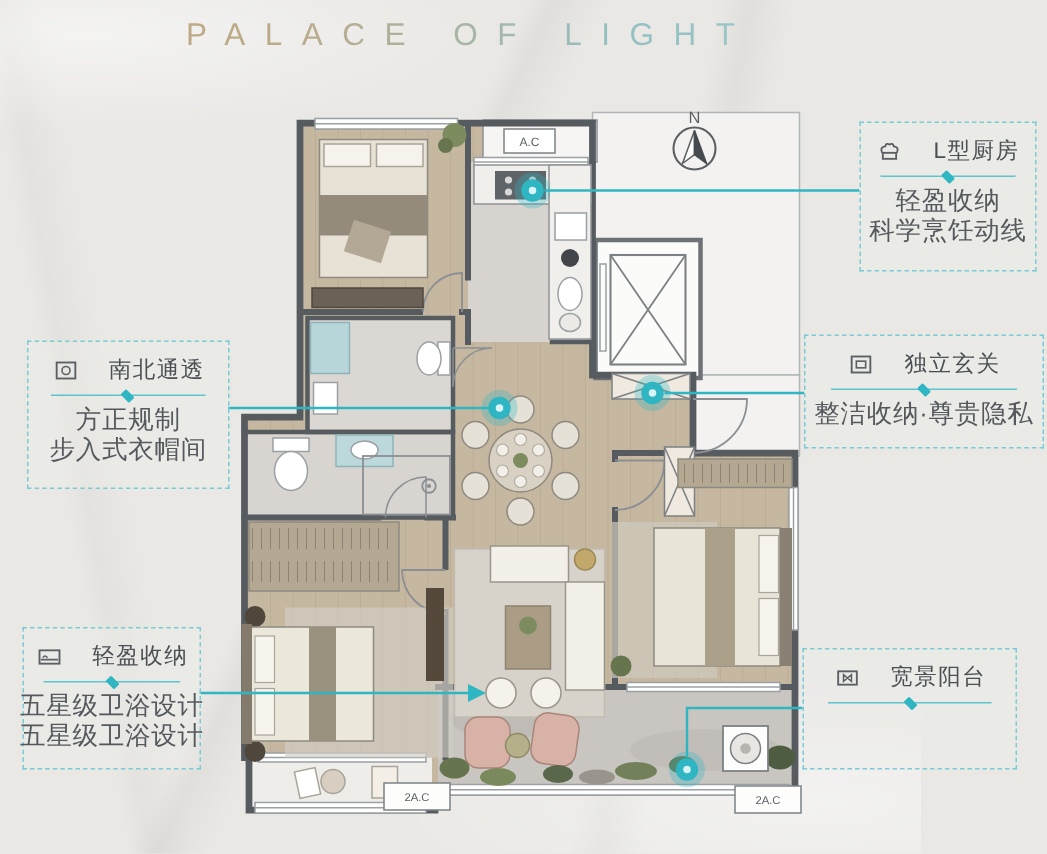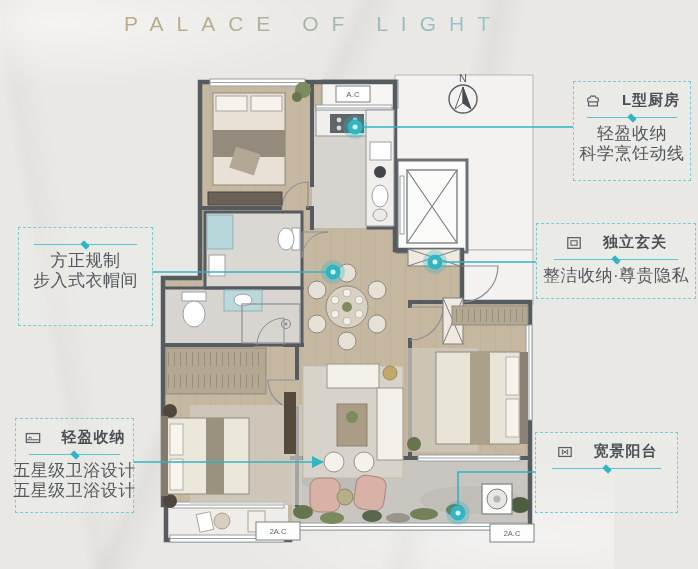--- a/index.html
+++ b/index.html
@@ -27,21 +27,21 @@
   }
   svg.plan{position:absolute;left:0;top:0;}
   .callout{
     position:absolute;border:1px dashed #79ccd4;
     display:flex;flex-direction:column;align-items:center;
     box-sizing:border-box;padding-top:9px;
     color:#4b5055;background:rgba(238,237,234,.35);
   }
   .callout .title-row{
     display:flex;align-items:center;gap:20px;
-    font-size:15px;font-weight:700;letter-spacing:1px;color:#4b5055;white-space:nowrap;
+    font-size:15px;font-weight:400;letter-spacing:1px;color:#4b5055;white-space:nowrap;
   }
   .callout .divider{
     position:relative;width:78%;height:1px;background:#5cc4ce;margin:7px auto 6px auto;
   }
   .callout .diamond{
     position:absolute;left:50%;top:50%;width:8px;height:8px;background:#2fb6c2;
     transform:translate(-50%,-50%) rotate(45deg) scaleY(.65);border-radius:1px;
   }
   .callout .line{
     font-size:17px;line-height:20px;letter-spacing:.5px;color:#55595d;white-space:nowrap;
@@ -346,20 +346,27 @@
       </svg>
       <span>独立玄关</span>
     </div>
     <div class="divider">
       <span class="diamond"></span>
     </div>
     <div class="line">整洁收纳·尊贵隐私</div>
   </div>
 
   <div class="callout co-ns">
+    <div class="title-row">
+      <svg class="ico" width="18" height="16" viewBox="0 0 20 18">
+        <rect x="3" y="3" width="14" height="12" fill="none" stroke="#5b6064" stroke-width="1.4"></rect>
+        <circle cx="10" cy="9" r="3" fill="none" stroke="#5b6064" stroke-width="1.2"></circle>
+      </svg>
+      <span>南北通透</span>
+    </div>
     <div class="divider">
       <span class="diamond"></span>
     </div>
     <div class="line">方正规制</div>
     <div class="line">步入式衣帽间</div>
   </div>
 
   <div class="callout co-master">
     <div class="title-row">
       <svg class="ico" width="18" height="16" viewBox="0 0 20 18">

